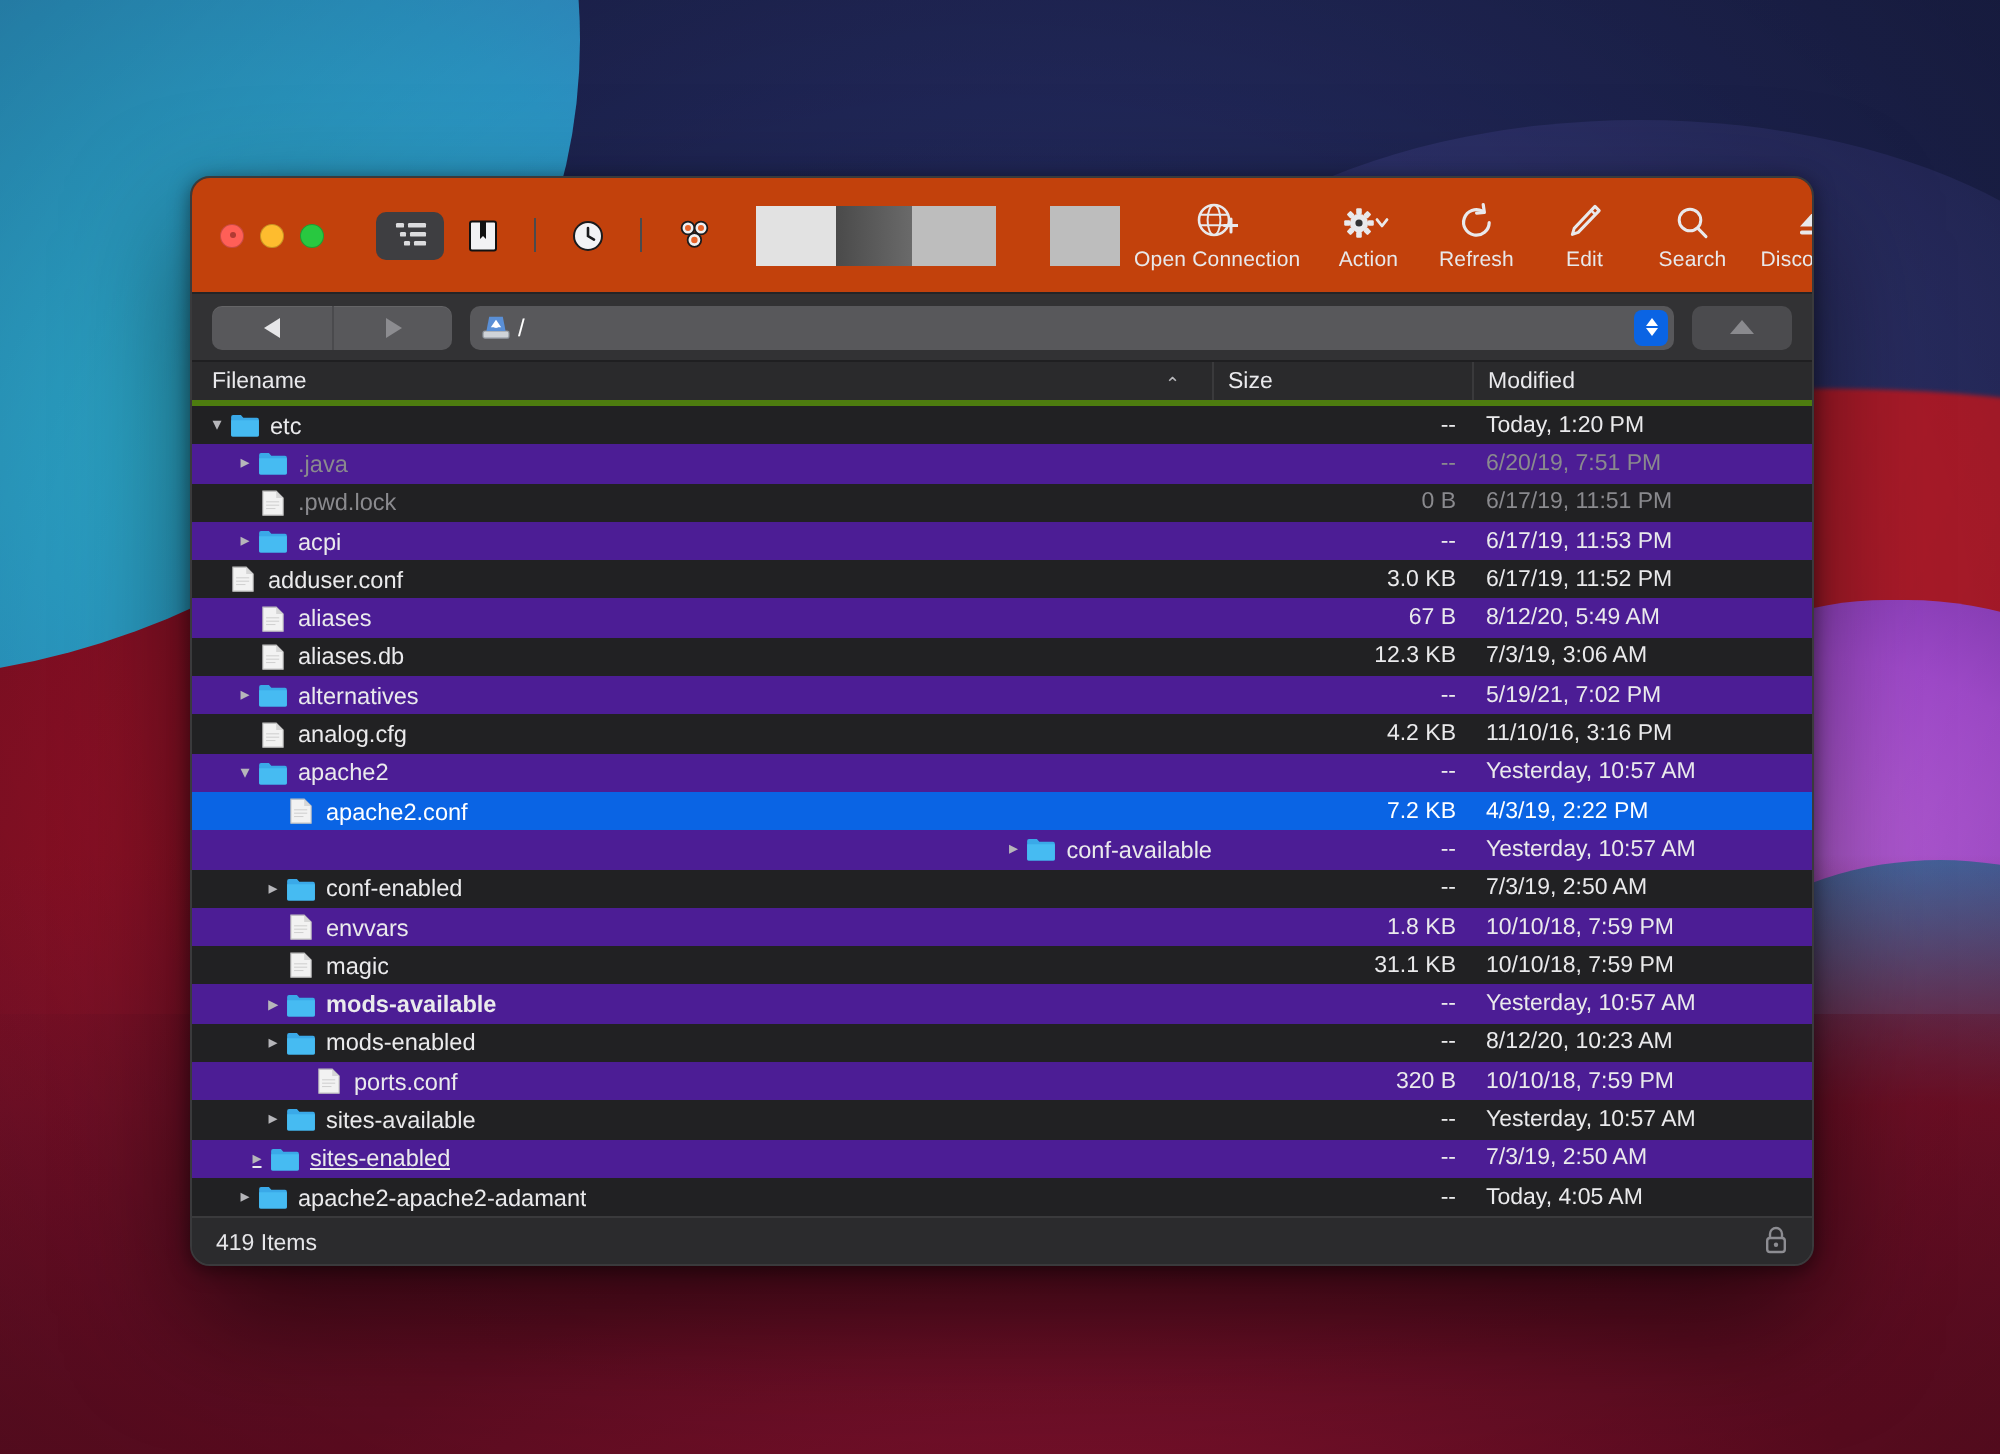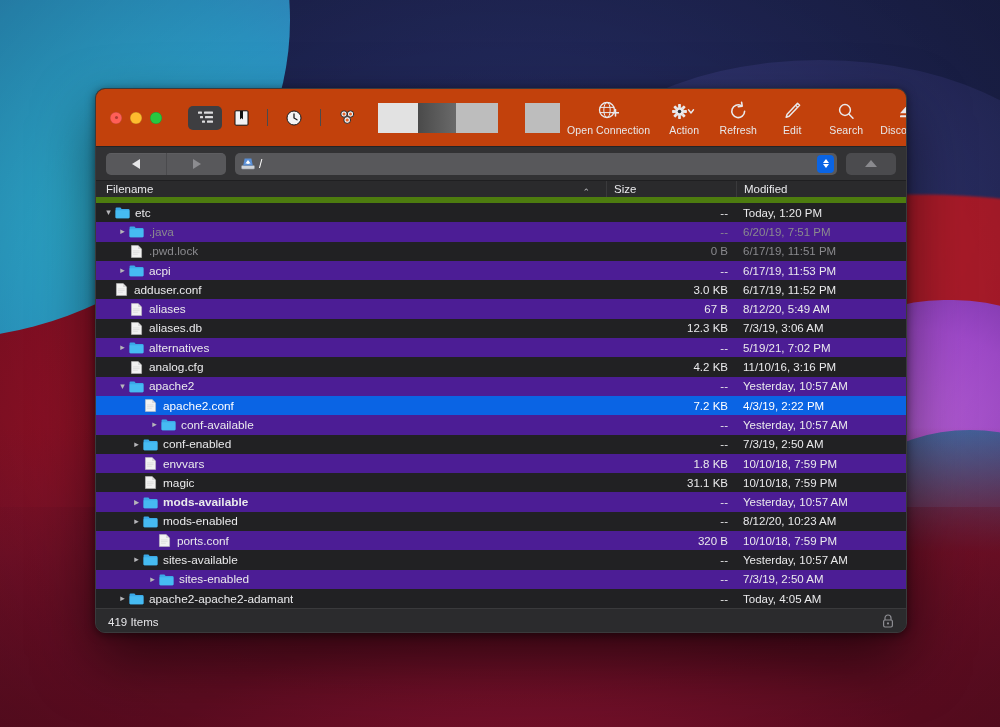--- a/index.html
+++ b/index.html
@@ -164,21 +164,21 @@
   .st-dn { width:0;height:0;border-left:3.5px solid transparent;border-right:3.5px solid transparent;border-top:4px solid #fff; }
   .upbtn {
     width:50px; height:22px; background:#4b4b4e; border-radius:5px;
     display:flex; align-items:center; justify-content:center;
   }
   .tri-up { width:0;height:0;border-left:6px solid transparent;border-right:6px solid transparent;border-bottom:7px solid #8a8a8e; }
 
   
   .colhdr {
     height:22px; background:#2a2a2c; display:flex; align-items:center;
-    border-bottom:6px solid #4d7c0f;
+    border-bottom:3px solid #4d7c0f;
     font-size:11.5px; color:#e9e9ec;
   }
   .ch { position:relative; height:100%; display:flex; align-items:center; }
   .ch-name { width:510px; padding-left:10px; }
   .ch-sort { position:absolute; right:16px; top:6px; color:#b9b9bd; font-size:9px; }
   .ch-size { width:130px; padding-left:7px; border-left:1px solid #3a3a3c; }
   .ch-mod  { flex:1; padding-left:7px; border-left:1px solid #3a3a3c; }
 
   
   .filelist {
@@ -563,21 +563,21 @@
                   <path d="M4.3 8.1h7"></path>
                   <path d="M4.3 9.9h5"></path>
                 </g>
               </svg></span>
             <span class="nm">apache2.conf</span>
           </div>
           <div class="cell-size sz">7.2 KB</div>
           <div class="cell-mod md">4/3/19, 2:22 PM</div>
         </div>
         <div class="row alt">
-          <div class="cell-name" style="padding-left: 52px;">
+          <div class="cell-name" style="padding-left: 34px; justify-content: flex-end;">
             <span class="disc closed"></span>
             <span class="ficon"><svg viewBox="0 0 16 14">
                 <path d="M0.6 2.6a1 1 0 0 1 1-1h4.2l1.3 1.5h7.3a1 1 0 0 1 1 1v8a1 1 0 0 1-1 1H1.6a1 1 0 0 1-1-1Z" fill="#3aa9e8"></path>
                 <path d="M0.6 4.4h14.8v7.7a1 1 0 0 1-1 1H1.6a1 1 0 0 1-1-1Z" fill="#46bbf2"></path>
               </svg></span>
             <span class="nm">conf-available</span>
           </div>
           <div class="cell-size sz">--</div>
           <div class="cell-mod md">Yesterday, 10:57 AM</div>
         </div>
@@ -674,21 +674,21 @@
             <span class="ficon"><svg viewBox="0 0 16 14">
                 <path d="M0.6 2.6a1 1 0 0 1 1-1h4.2l1.3 1.5h7.3a1 1 0 0 1 1 1v8a1 1 0 0 1-1 1H1.6a1 1 0 0 1-1-1Z" fill="#3aa9e8"></path>
                 <path d="M0.6 4.4h14.8v7.7a1 1 0 0 1-1 1H1.6a1 1 0 0 1-1-1Z" fill="#46bbf2"></path>
               </svg></span>
             <span class="nm">sites-available</span>
           </div>
           <div class="cell-size sz">--</div>
           <div class="cell-mod md">Yesterday, 10:57 AM</div>
         </div>
         <div class="row alt">
-          <div class="cell-name" style="padding-left: 50px;">
+          <div class="cell-name" style="padding-left: 26px; text-decoration: underline;">
             <span class="disc closed"></span>
             <span class="ficon"><svg viewBox="0 0 16 14">
                 <path d="M0.6 2.6a1 1 0 0 1 1-1h4.2l1.3 1.5h7.3a1 1 0 0 1 1 1v8a1 1 0 0 1-1 1H1.6a1 1 0 0 1-1-1Z" fill="#3aa9e8"></path>
                 <path d="M0.6 4.4h14.8v7.7a1 1 0 0 1-1 1H1.6a1 1 0 0 1-1-1Z" fill="#46bbf2"></path>
               </svg></span>
             <span class="nm">sites-enabled</span>
           </div>
           <div class="cell-size sz">--</div>
           <div class="cell-mod md">7/3/19, 2:50 AM</div>
         </div>

